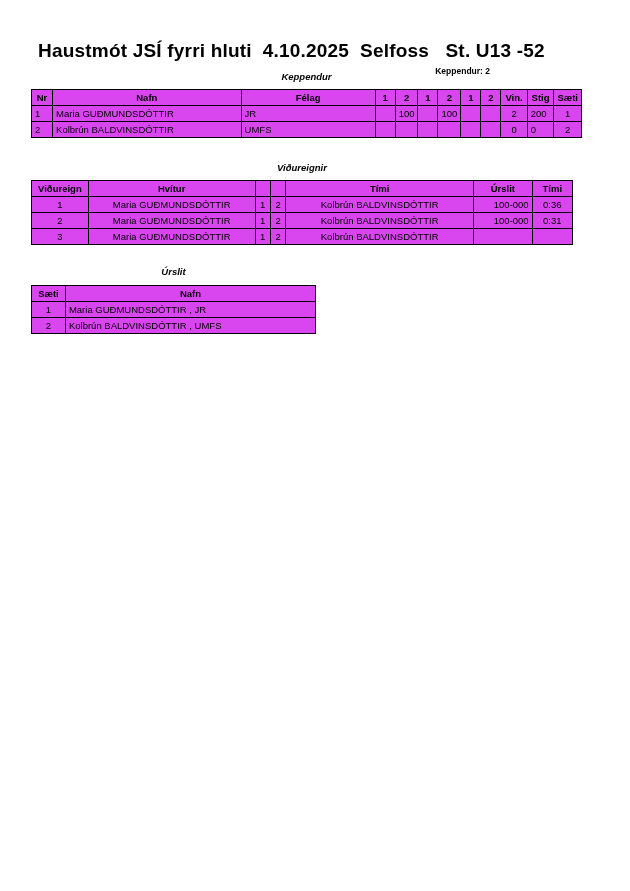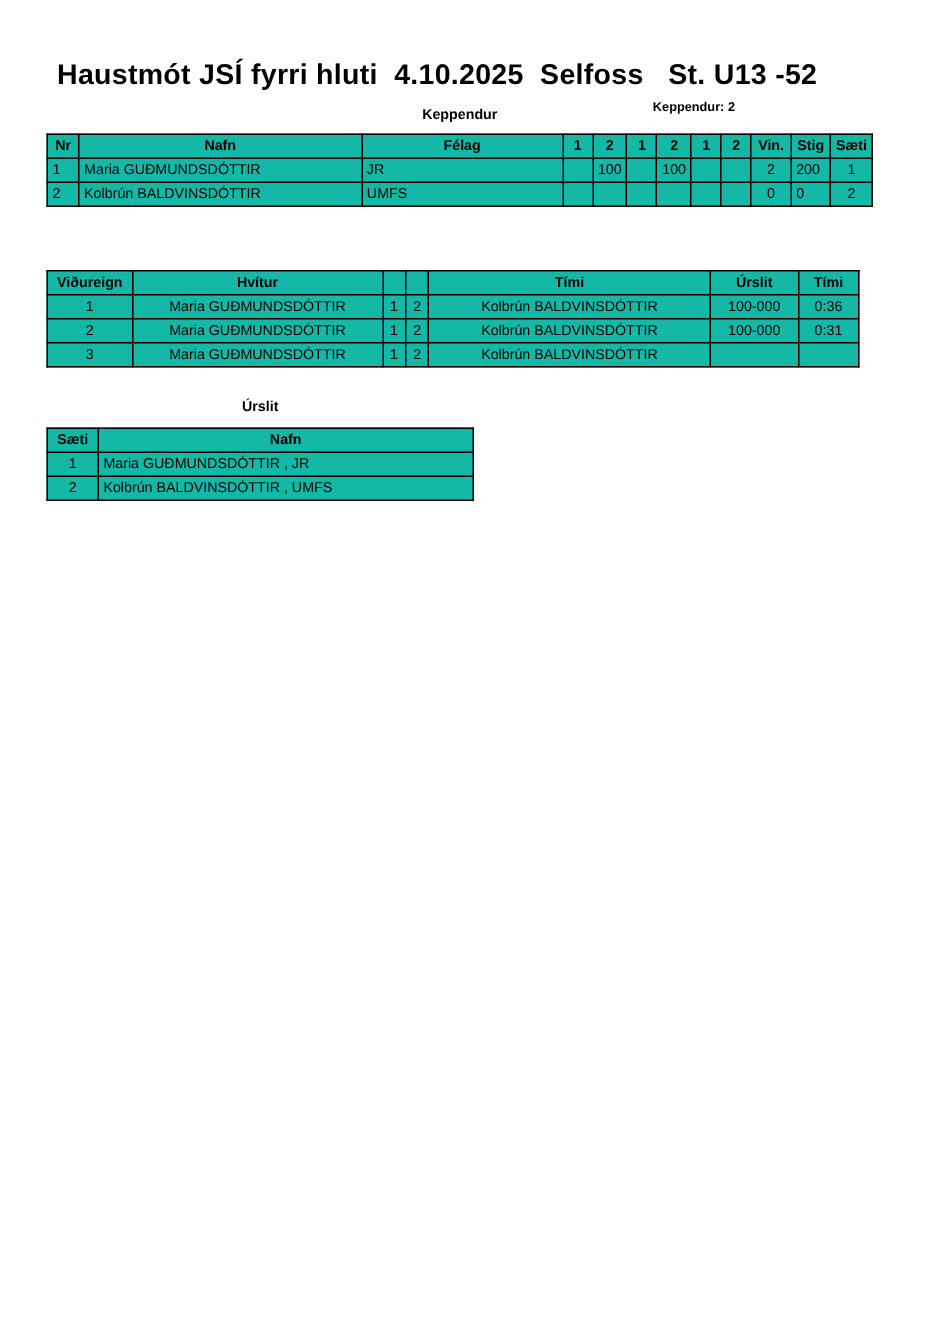--- a/index.html
+++ b/index.html
@@ -37,26 +37,27 @@
     top: 66px;
     font-size: 8.5px;
     font-weight: bold;
     white-space: pre;
   }
   .section-caption {
     position: absolute;
     font-size: 9.5px;
     font-weight: bold;
     text-align: center;
+    font-style: italic;
   }
   table.grid {
     position: absolute;
     border-collapse: collapse;
     font-size: 9.5px;
-    background: #14b8a6;
+    background: #d946ef;
   }
   table.grid td, table.grid th {
     border: 1px solid #000000;
     padding: 1px 3px;
     height: 14px;
     box-sizing: border-box;
     font-weight: normal;
     vertical-align: middle;
     white-space: nowrap;
     overflow: hidden;
@@ -89,21 +90,21 @@
     top: 180px;
     width: 542px;
   }
   #vidureignir-table td, #vidureignir-table th {
     height: 16px;
   }
   .v-nr { width: 58px; text-align: center; }
   .v-hvitur { width: 175px; text-align: center; }
   .v-pt { width: 16px; text-align: center; }
   .v-blar { width: 200px; text-align: center; }
-  .v-urslit { width: 62px; text-align: center; }
+  .v-urslit { width: 62px; text-align: right; }
   .v-timi { width: 43px; text-align: center; }
   .bold { font-weight: bold; }
 
   
   #urslit-table {
     left: 31px;
     top: 285px;
     width: 285px;
   }
   #urslit-table td, #urslit-table th {
@@ -168,20 +169,21 @@
         <td class="k-rnd"></td>
         <td class="k-rnd"></td>
         <td class="k-rnd"></td>
         <td class="k-vin">0</td>
         <td class="k-stig">0</td>
         <td class="k-saeti">2</td>
       </tr>
     </tbody>
   </table>
 
+  <div class="section-caption cap-vidureignir">Viðureignir</div>
 
   <table class="grid" id="vidureignir-table">
     <thead>
       <tr>
         <th class="v-nr">Viðureign</th>
         <th class="v-hvitur">Hvítur</th>
         <th class="v-pt"></th>
         <th class="v-pt"></th>
         <th class="v-blar">Tími</th>
         <th class="v-urslit">Úrslit</th>

